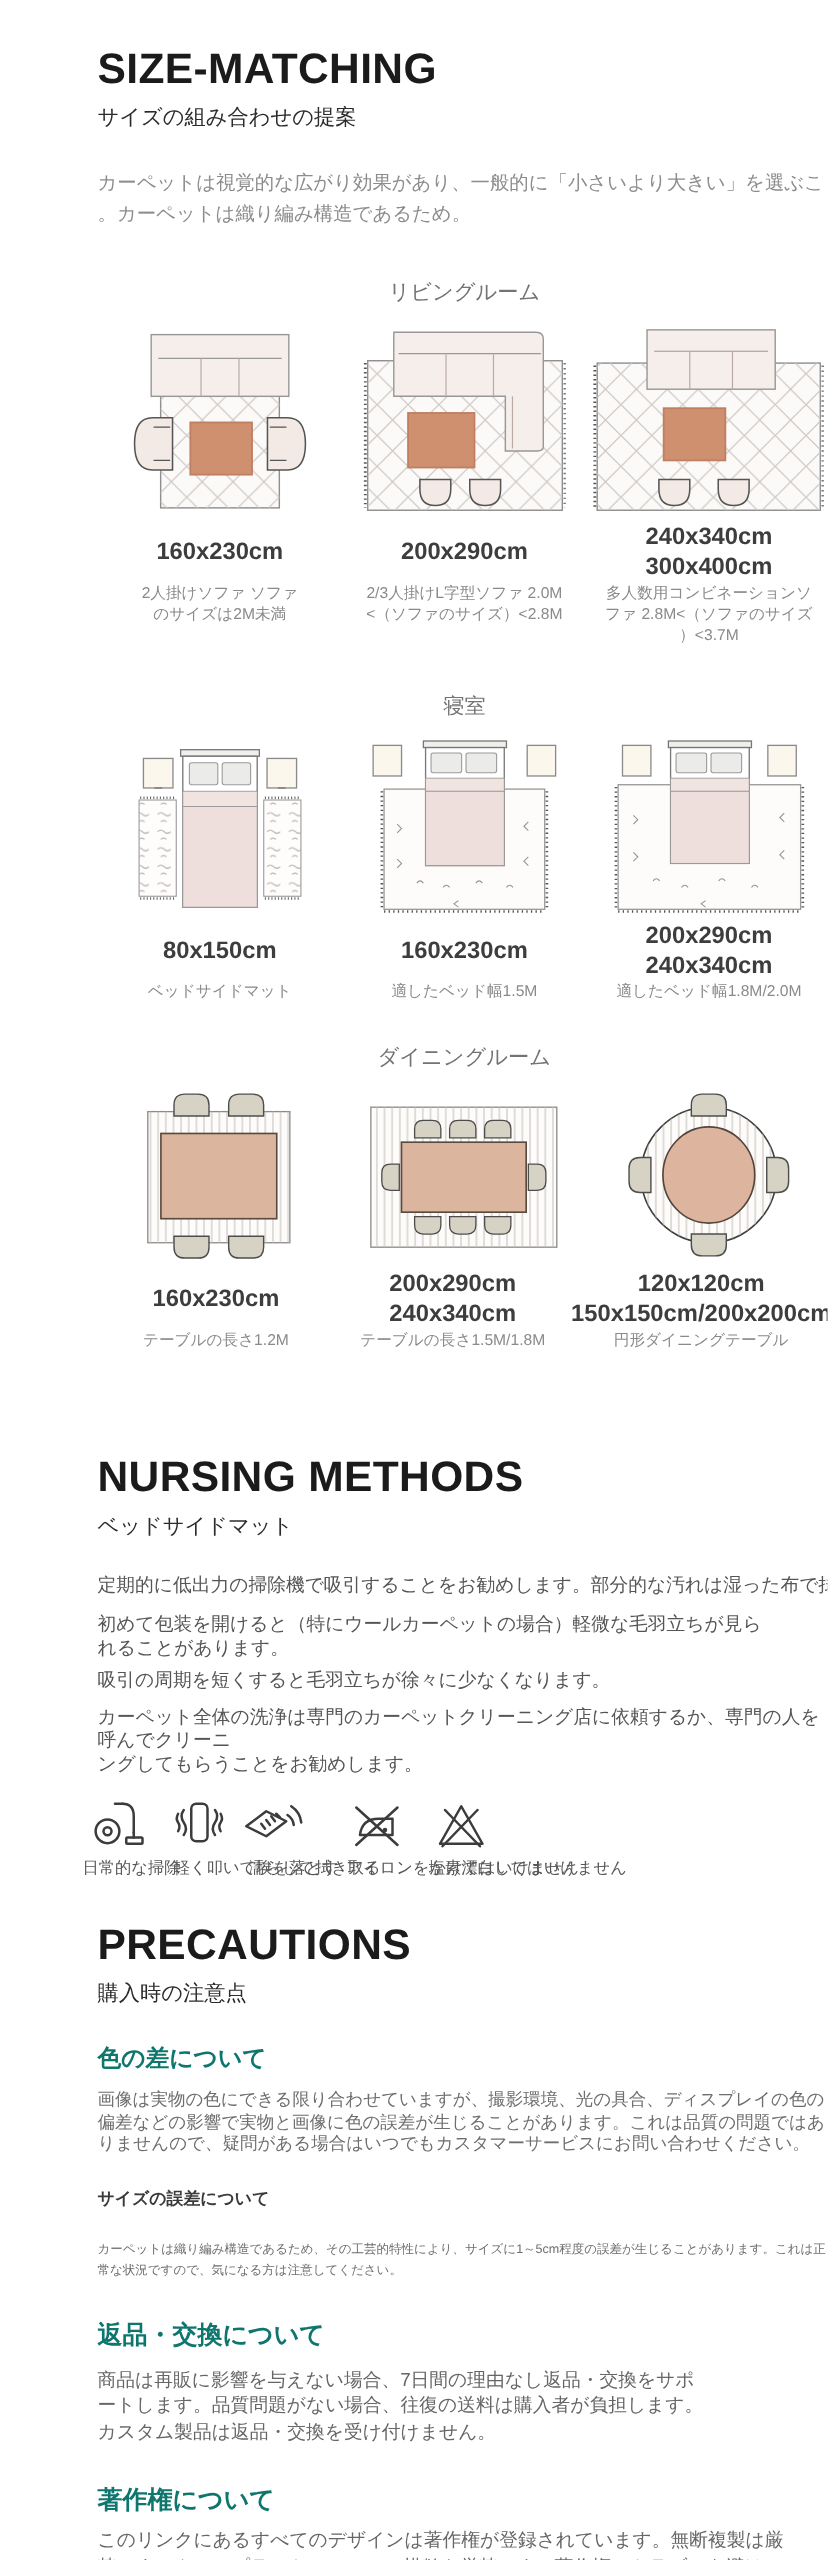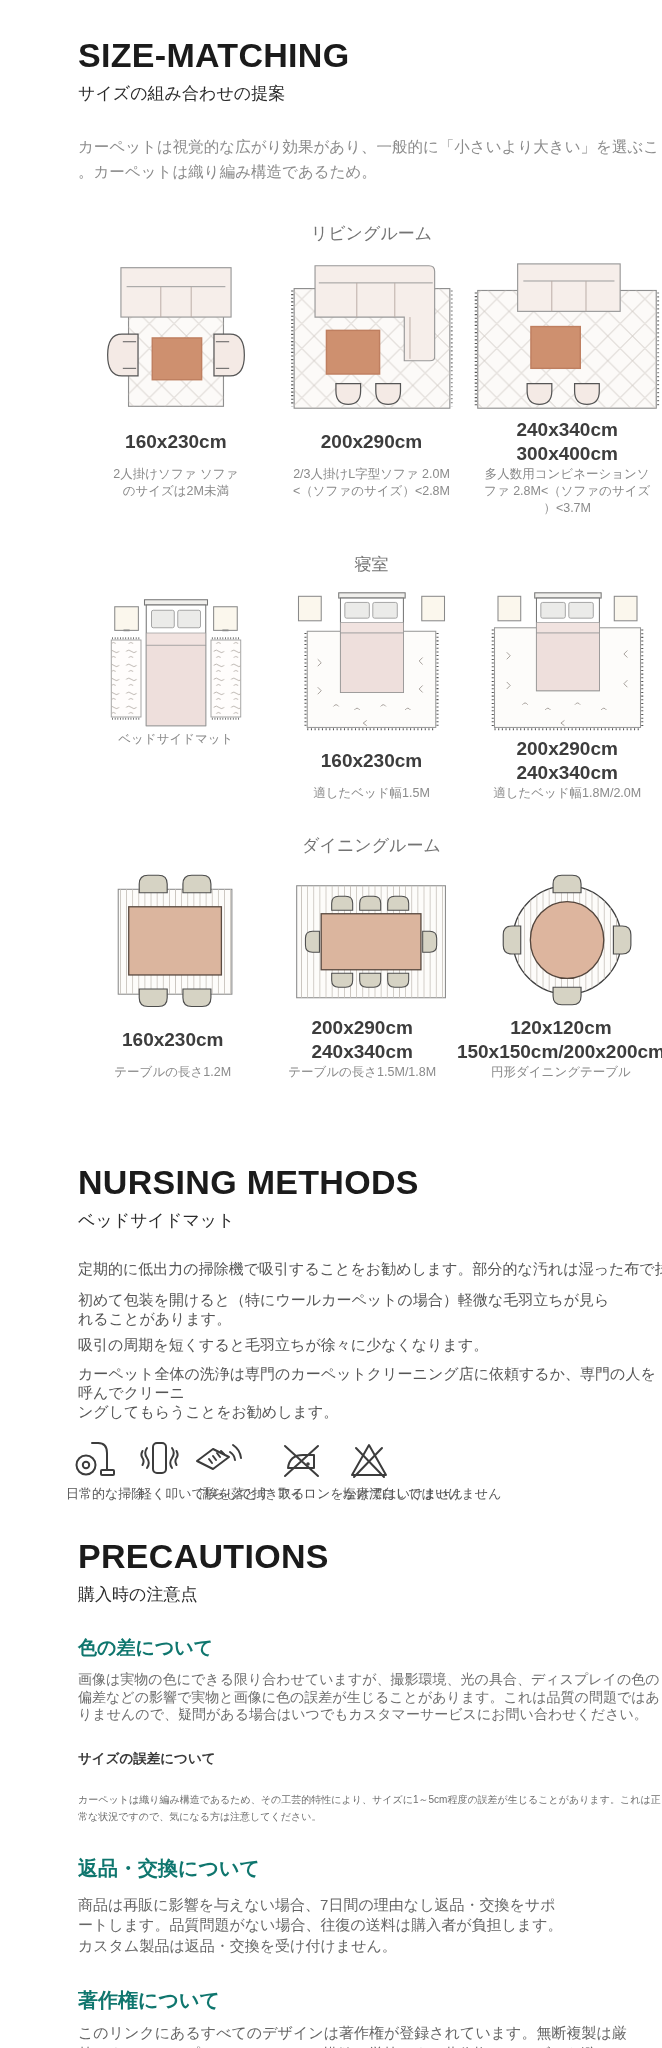--- a/index.html
+++ b/index.html
@@ -209,20 +209,23 @@
             <rect x="52" y="8" width="72" height="106" fill="#fff" stroke="#777" stroke-width="1.2"></rect>
             <rect x="57" y="13" width="28" height="18" rx="2" fill="#ebebe9" stroke="#9a9a9a" stroke-width="1"></rect>
             <rect x="89" y="13" width="28" height="18" rx="2" fill="#ebebe9" stroke="#9a9a9a" stroke-width="1"></rect>
             <rect x="52" y="36" width="72" height="12" fill="#f1e3e0" stroke="#999" stroke-width="0.8"></rect>
             <rect x="52" y="48" width="72" height="66" fill="#eedfdc" stroke="#999" stroke-width="0.8"></rect>
           </svg>
         </div>
       </div>
       <div class="lab-row">
         <div class="lab-col">
+          <div class="size-slot">
+              <div class="size-label">80x150cm</div>
+            </div>
           <div class="size-desc">ベッドサイドマット</div>
         </div>
         <div class="lab-col">
           <div class="size-slot">
               <div class="size-label">160x230cm</div>
             </div>
           <div class="size-desc">適したベッド幅1.5M</div>
         </div>
         <div class="lab-col">
           <div class="size-slot">

